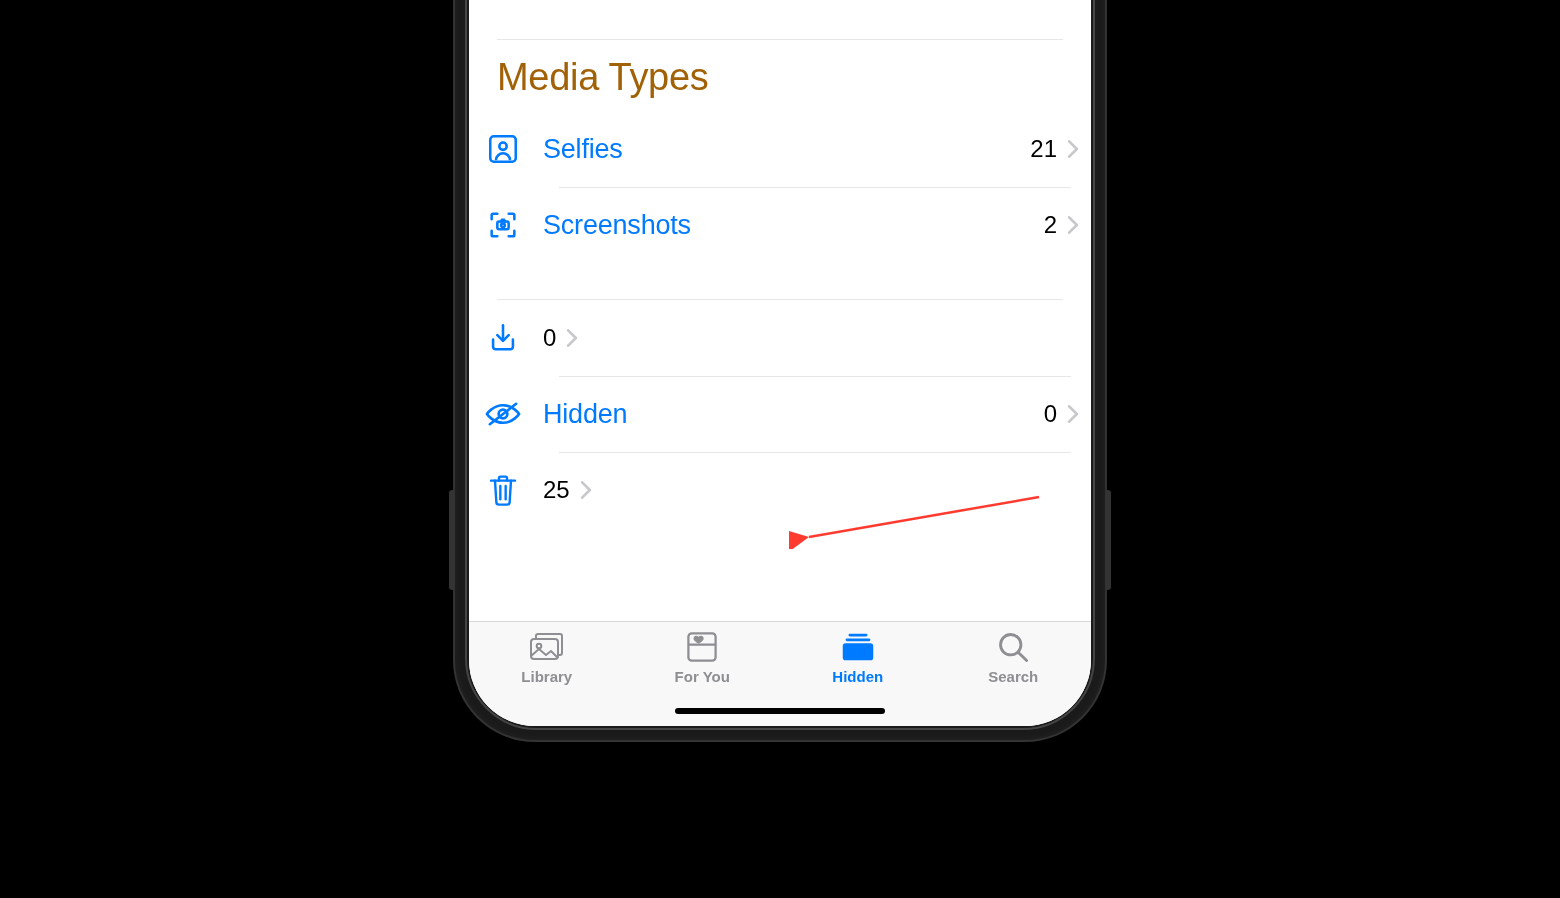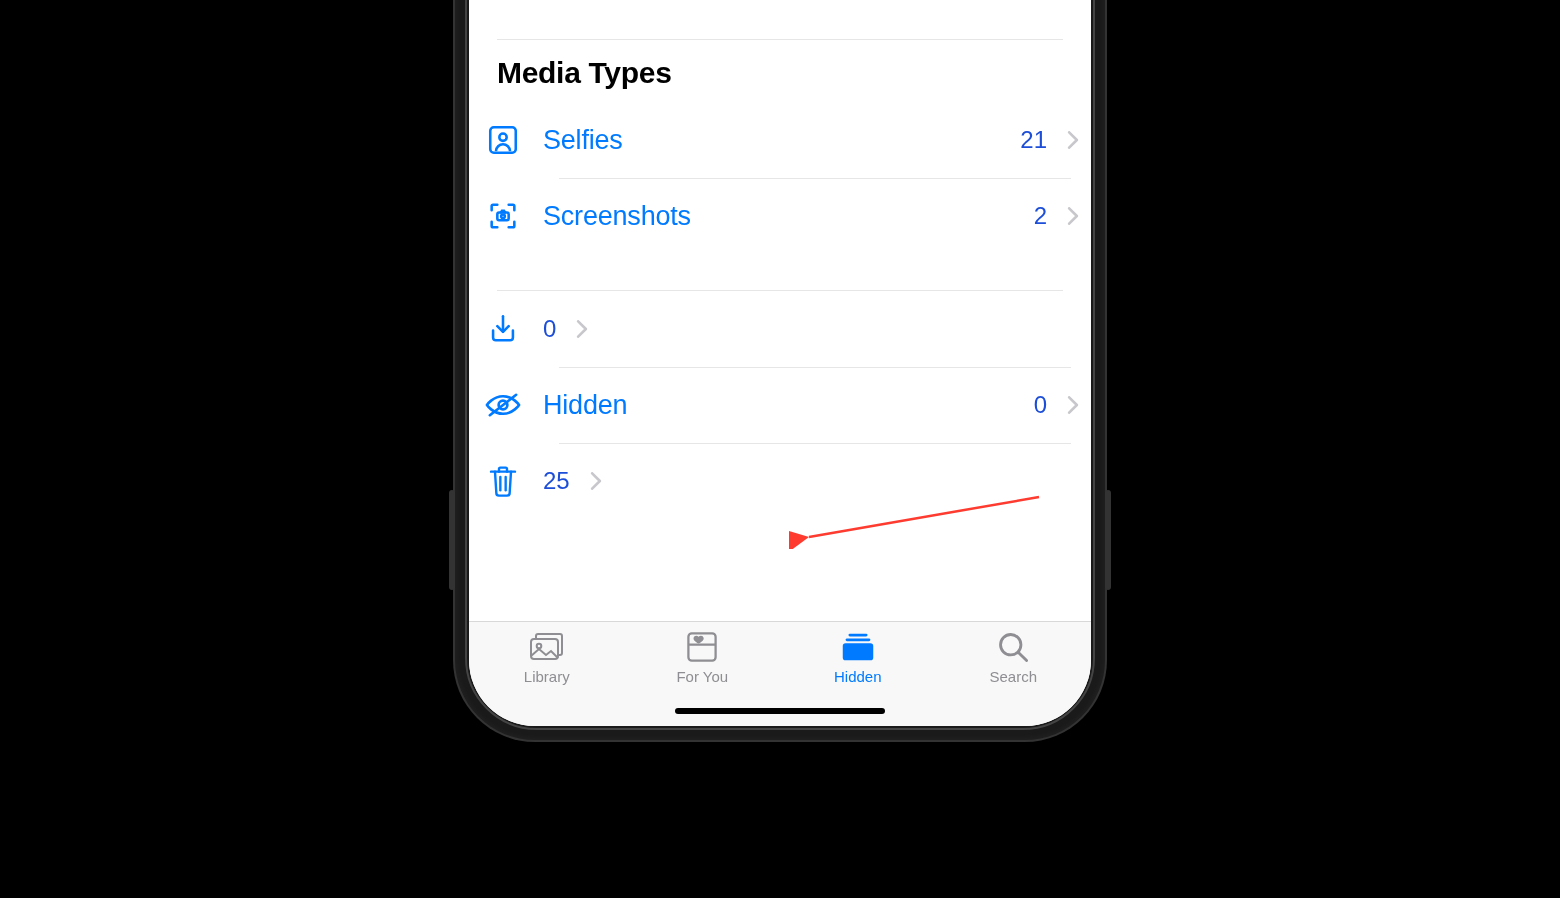--- a/index.html
+++ b/index.html
@@ -52,23 +52,23 @@
       flex-direction: column;
     }
 
     .content {
       flex: 1;
       overflow: hidden;
       padding-top: 445px;
     }
 
     .section-header {
-      font-size: 30px;
-      font-weight: 700;
-      color: #000000;
+      font-size: 38px;
+      font-weight: 400;
+      color: #a16207;
       padding: 16px 28px 12px 28px;
       letter-spacing: -0.3px;
     }
 
     .list-row {
       display: flex;
       align-items: center;
       padding: 16px 12px;
       position: relative;
       cursor: pointer;
@@ -104,22 +104,22 @@
     .row-label {
       font-size: 27px;
       color: #007AFF;
       font-weight: 400;
       flex: 1;
       letter-spacing: -0.2px;
     }
 
     .row-count {
       font-size: 24px;
-      color: #1d4ed8;
-      margin-right: 20px;
+      color: #000000;
+      margin-right: 10px;
     }
 
     .chevron {
       color: #c7c7cc;
       display: flex;
       align-items: center;
     }
 
     .tab-bar {
       height: 105px;
@@ -143,21 +143,21 @@
     .tab-icon {
       width: 40px;
       height: 34px;
       display: flex;
       align-items: center;
       justify-content: center;
     }
 
     .tab-label {
       font-size: 15px;
-      font-weight: 400;
+      font-weight: 700;
     }
 
     .tab-item.inactive .tab-label { color: #8e8e93; }
     .tab-item.active .tab-label { color: #007AFF; }
 
     .home-indicator {
       position: absolute;
       bottom: 12px;
       left: 50%;
       transform: translateX(-50%);

